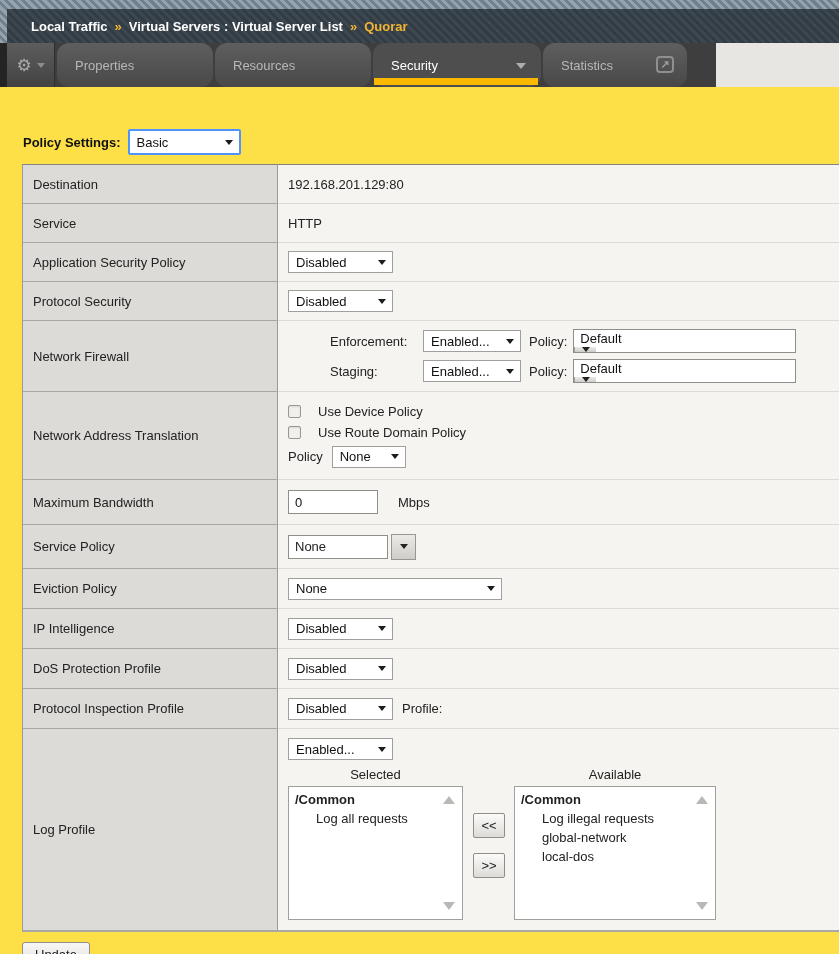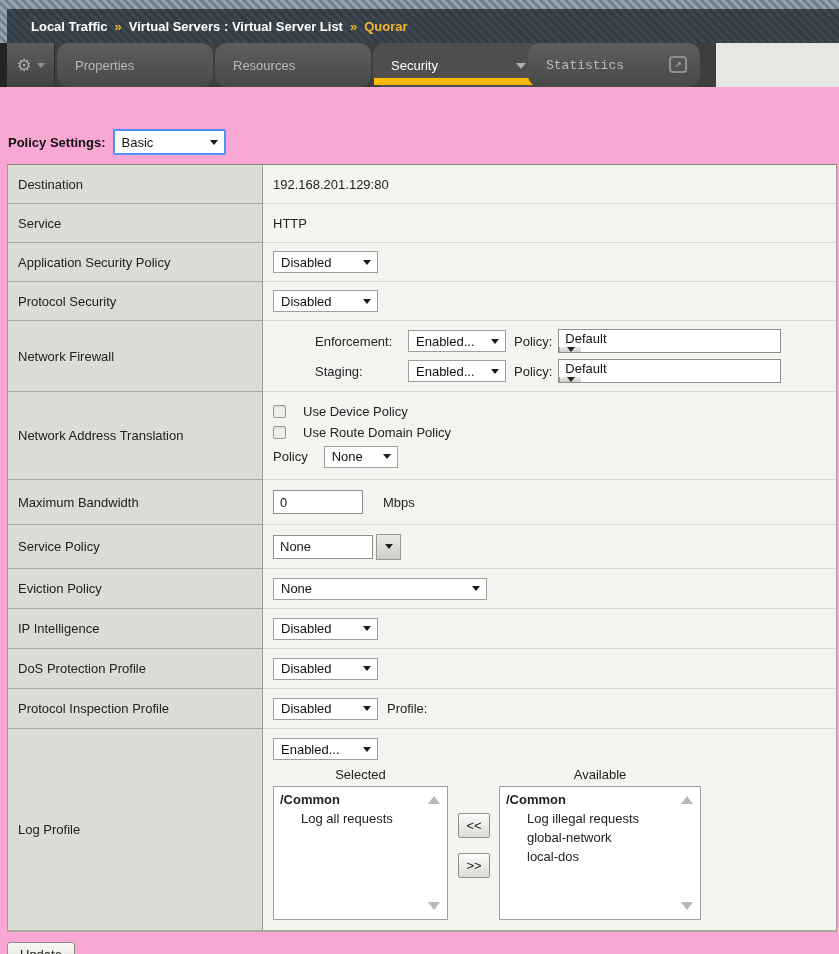--- a/index.html
+++ b/index.html
@@ -23,30 +23,30 @@
   .gear-box { position:absolute; left:7px; top:0; width:48px; height:44px;
     background:linear-gradient(#5d5d5d,#424242); border-right:1px solid #2e2e2e;
     display:flex; align-items:center; justify-content:center; gap:5px; cursor:pointer; }
   .gear-glyph { color:#a9a9a9; font-size:17px; line-height:1; }
   .caret-dn { width:0; height:0; border-left:4px solid transparent; border-right:4px solid transparent; border-top:5px solid #8d8d8d; }
   .tab { position:absolute; top:0; height:44px; background:linear-gradient(#5e5e5e,#484848);
     display:flex; align-items:center; padding-left:18px; color:#b9b8b6; font-size:13px; cursor:pointer;border-radius:12px; }
   .tab-properties { left:57px; width:156px; }
   .tab-resources  { left:215px; width:156px; }
   .tab-security   { left:373px; width:168px; background:#4e4e4e; color:#ffffff; }
-  .tab-statistics { left:528px; width:172px;font-family:Liberation Mono, monospace; }
+  .tab-statistics { left:543px; width:144px; }
   .tab-underline { position:absolute; left:1px; right:3px; bottom:2px; height:7px; background:#fcb900; }
   .tab-caret { position:absolute; right:15px; top:20px; width:0; height:0;
     border-left:5px solid transparent; border-right:5px solid transparent; border-top:6px solid #aeaeae; }
   .popup-icon { position:absolute; right:13px; top:13px; width:18px; height:17px;
     border:2px solid #8f8f8f; border-radius:4px; display:flex; align-items:center; justify-content:center;
     color:#9c9c9c; font-size:11px; font-weight:bold; line-height:1; }
 
   
-  .content { position:absolute; top:87px; left:0; width:839px; height:867px; background:#f9a8d4; }
+  .content { position:absolute; top:87px; left:0; width:839px; height:867px; background:#fde047;padding-left:15px; }
   .policy-line { margin:41px 0 0 8px; height:28px; display:flex; align-items:center; }
   .policy-line .lbl { font-weight:bold; font-size:13px; color:#111; }
   .sel { display:inline-flex; align-items:center; justify-content:space-between;
     background:#fff; border:1px solid #a09f9b; height:22px; padding:0 6px 0 7px;
     font-size:13px; color:#111; cursor:default; }
   .sel::after { content:""; width:0; height:0; border-left:4px solid transparent;
     border-right:4px solid transparent; border-top:5px solid #1c1c1c; margin-left:8px; }
   .sel-basic { width:113px; height:26px; border:2px solid #4f94fb; border-radius:2px; margin-left:7px; }
   .w105 { width:105px; } .w98 { width:98px; } .w74 { width:74px; } .w214 { width:214px; }
 
@@ -228,21 +228,21 @@
         <div class="stack">
           <div class="nat-line">
             <span class="cb"></span>
             <span>Use Device Policy</span>
           </div>
           <div class="nat-line">
             <span class="cb"></span>
             <span>Use Route Domain Policy</span>
           </div>
           <div class="nat-line">
-            <span style="margin-right:7px;">Policy</span>
+            <span style="">Policy</span>
             <span class="sel w74">
               <span>None</span>
             </span>
           </div>
         </div>
       </div>
     </div>
 
     <div class="row h45">
       <div class="cell-l">Maximum Bandwidth</div>

